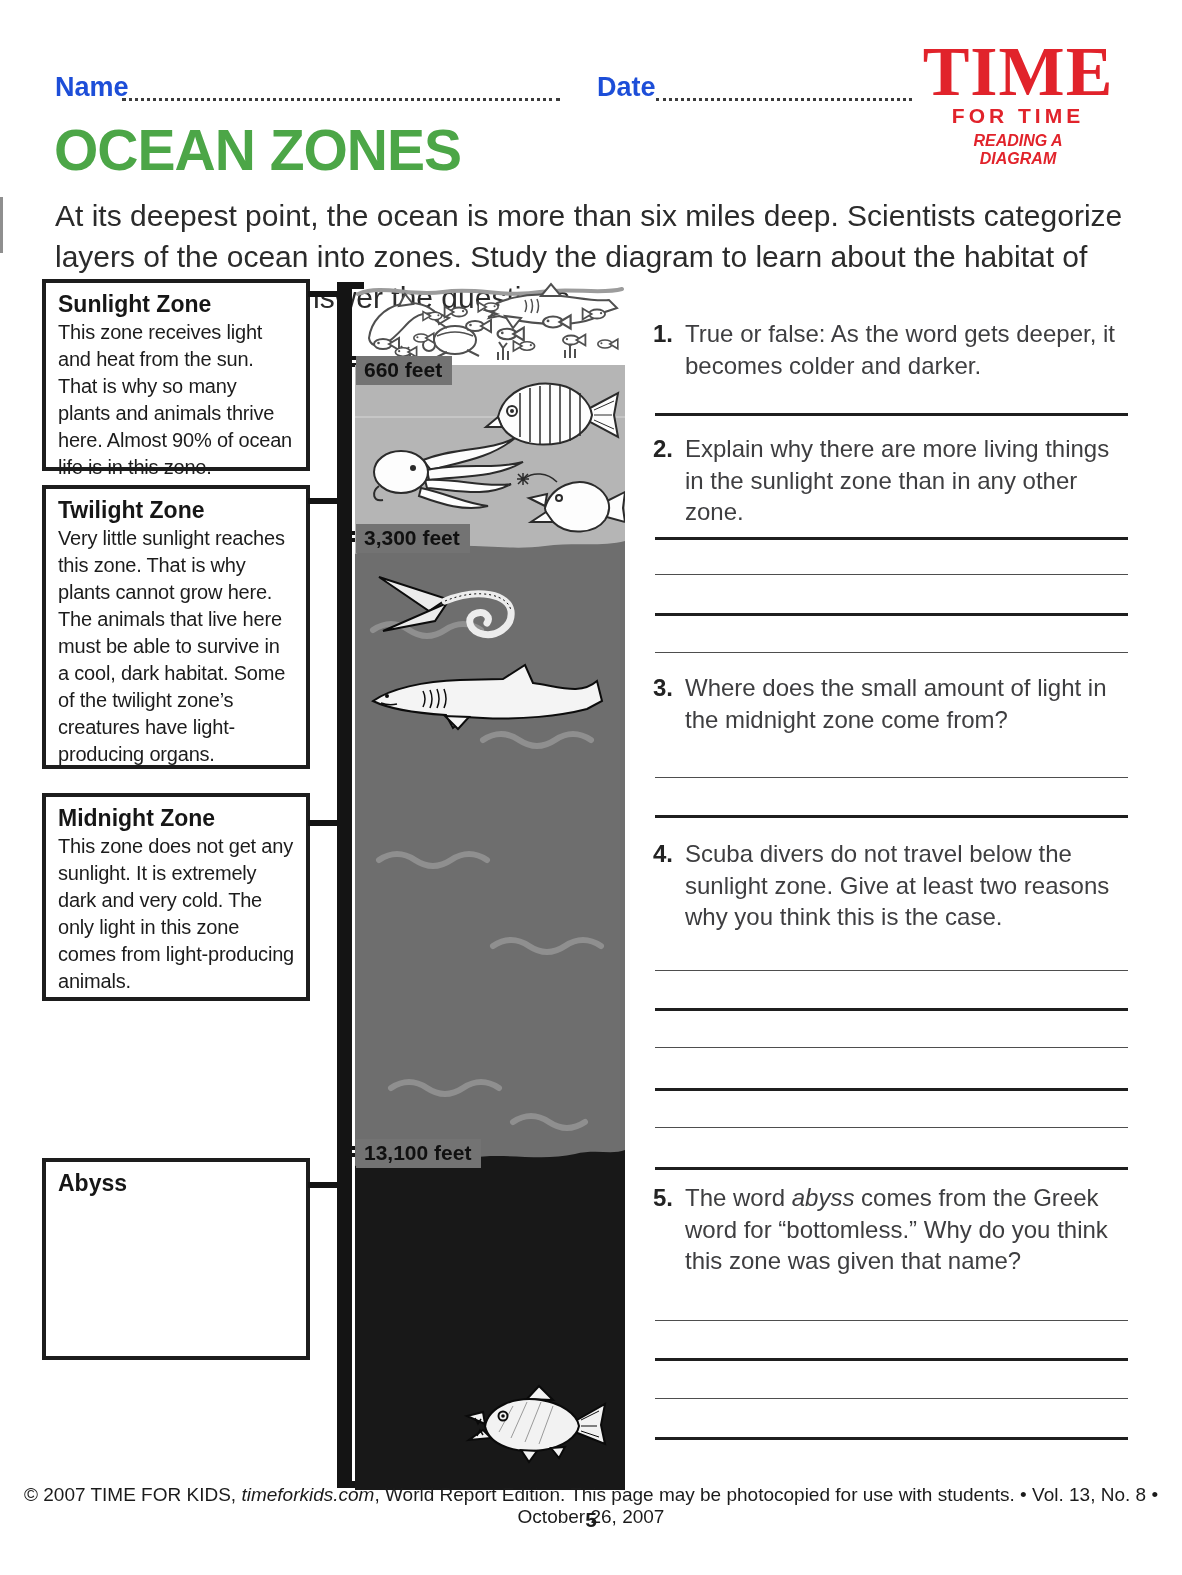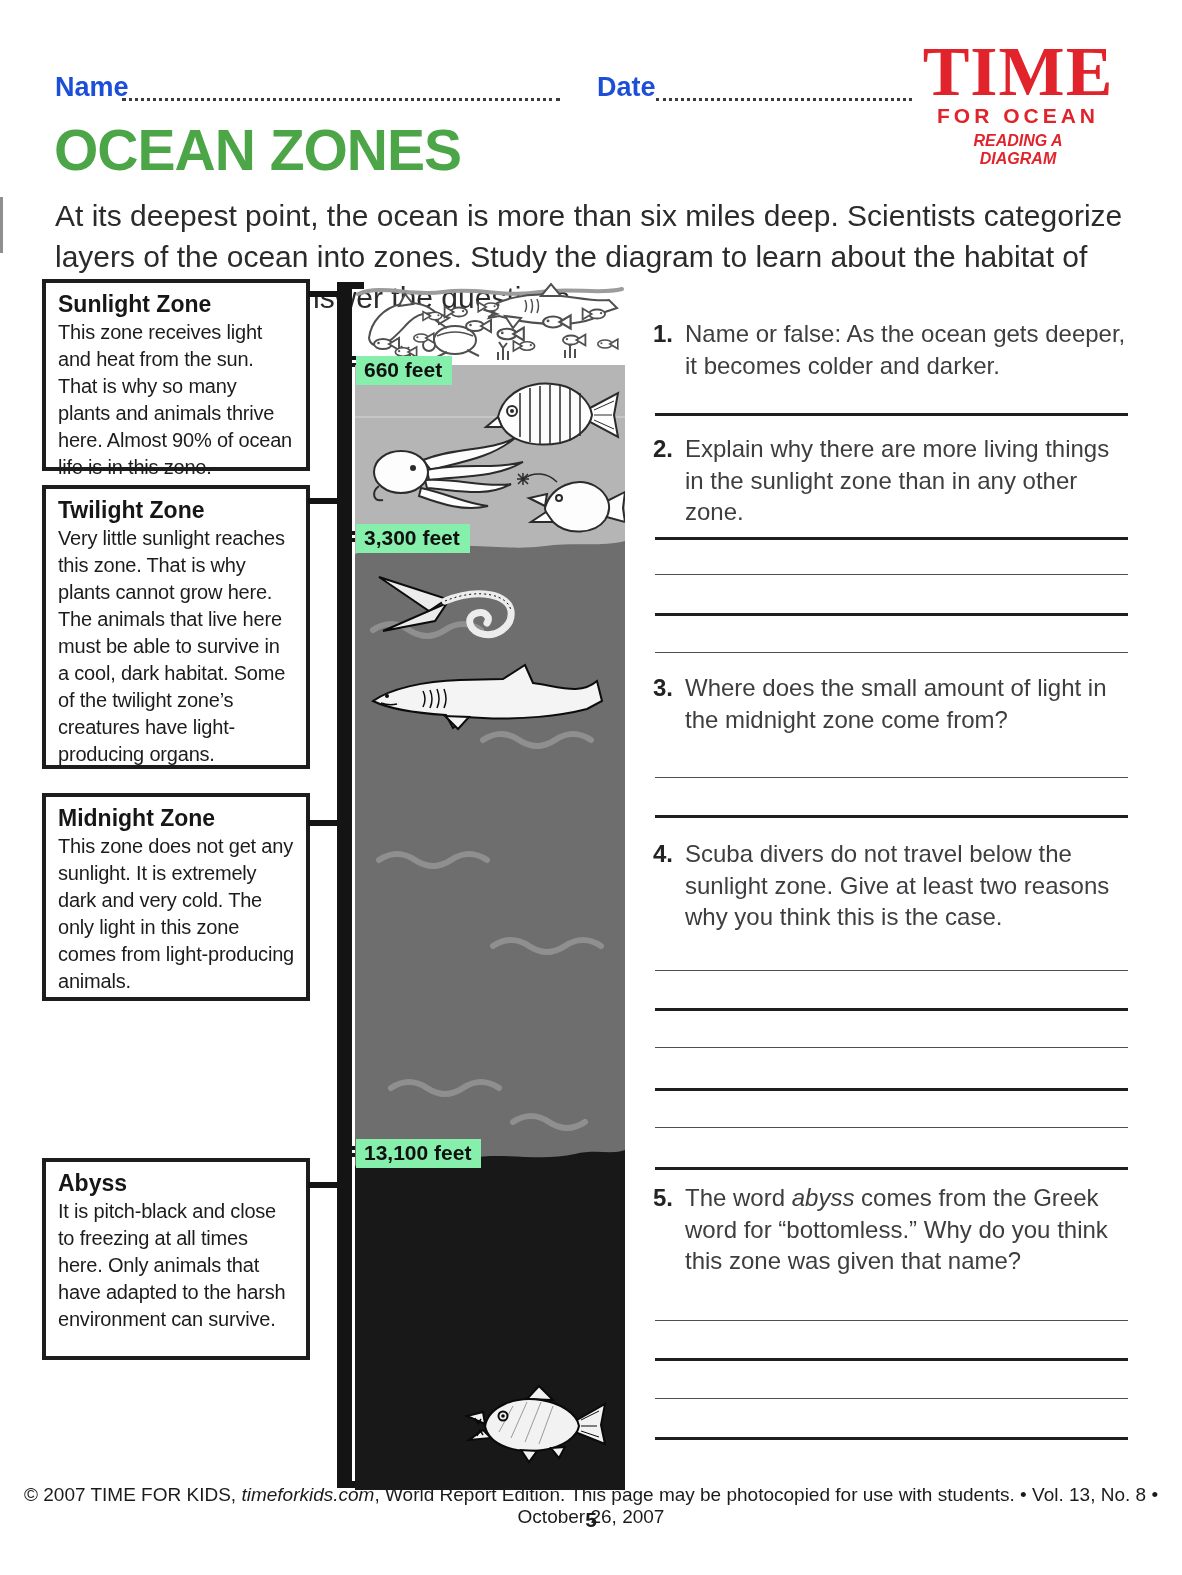--- a/index.html
+++ b/index.html
@@ -22,21 +22,21 @@
   .zonebox{position:absolute;left:42px;width:268px;border:4px solid #1d1d1d;background:#fff;padding:8px 12px 10px 12px;box-sizing:border-box;}
   .zonetitle{font-size:23px;font-weight:bold;line-height:1.2;color:#161616;}
   .zonebody{font-size:20px;line-height:1.35;letter-spacing:-0.2px;color:#1c1c1c;}
   
   .spine{left:337px;top:282px;width:15px;height:1206px;background:#141414;}
   .tickcap{left:337px;width:27px;height:7px;background:#141414;}
   .tick{left:339px;width:22px;height:4px;background:#141414;}
   .connector{width:31px;height:6px;background:#141414;left:308px;}
   
   .diagram{left:355px;top:282px;}
-  .depthlabel{background:#86efac;font-weight:bold;font-size:21px;color:#101010;padding:2px 10px 3px 8px;white-space:nowrap;}
+  .depthlabel{background:#737373;font-weight:bold;font-size:21px;color:#101010;padding:2px 10px 3px 8px;white-space:nowrap;}
   
   .question{display:flex;width:476px;left:653px;}
   .qnum{font-weight:bold;font-size:24px;color:#232323;width:32px;flex:none;line-height:1.32;}
   .qtext{font-size:24px;color:#3e3e40;line-height:1.32;}
   .ansline-thick{left:655px;width:473px;height:0;border-bottom:3px solid #1f1f1f;}
   .ansline-thin{left:655px;width:473px;height:0;border-bottom:1.5px solid #4e4e4e;}
   
   .footer{left:0;top:1484px;width:1182px;text-align:center;font-size:19px;color:#1b1b1b;}
   .pagenum{left:0;top:1508px;width:1182px;text-align:center;font-size:21px;font-weight:bold;color:#1b1b1b;}
   .artifact{left:0;top:197px;width:3px;height:56px;background:#8f8f8f;}
@@ -48,21 +48,21 @@
 
   <div class="abs artifact"></div>
 
   <div class="abs fieldlabel" style="left:55px;top:72px;">Name</div>
   <div class="abs dotline" style="left:122px;top:98px;width:438px;"></div>
   <div class="abs fieldlabel" style="left:597px;top:72px;">Date</div>
   <div class="abs dotline" style="left:656px;top:98px;width:256px;"></div>
 
   <div class="abs logo" style="left:915px;top:40px;">
     <div class="logo-time">TIME</div>
-    <div class="logo-forkids">FOR OCEAN</div>
+    <div class="logo-forkids">FOR TIME</div>
     <div class="logo-tag">
       <div>READING A</div>
       <div>DIAGRAM</div>
     </div>
   </div>
 
   <div class="abs title" style="left:54px;top:122px;">OCEAN ZONES</div>
   <div class="abs intro" style="left:55px;top:196px;">At its deepest point, the ocean is more than six miles deep. Scientists categorize layers of the ocean into zones. Study the diagram to learn about the habitat of each zone. Then answer the questions.</div>
 
   <div class="zonebox" style="top:279px;height:192px;">
@@ -72,21 +72,20 @@
   <div class="zonebox" style="top:485px;height:284px;">
     <div class="zonetitle">Twilight Zone</div>
     <div class="zonebody">Very little sunlight reaches this zone. That is why plants cannot grow here. The animals that live here must be able to survive in a cool, dark habitat. Some of the twilight zone’s creatures have light-producing organs.</div>
   </div>
   <div class="zonebox" style="top:793px;height:208px;">
     <div class="zonetitle">Midnight Zone</div>
     <div class="zonebody">This zone does not get any sunlight. It is extremely dark and very cold. The only light in this zone comes from light-producing animals.</div>
   </div>
   <div class="zonebox" style="top:1158px;height:202px;">
     <div class="zonetitle">Abyss</div>
-    <div class="zonebody">It is pitch-black and close to freezing at all times here. Only animals that have adapted to the harsh environment can survive.</div>
   </div>
 
   <div class="abs spine"></div>
   <div class="abs tickcap" style="top:282px;"></div>
   <div class="abs tick" style="top:356px;"></div>
   <div class="abs tick" style="top:363px;"></div>
   <div class="abs tick" style="top:531px;"></div>
   <div class="abs tick" style="top:538px;"></div>
   <div class="abs tick" style="top:1146px;"></div>
   <div class="abs tick" style="top:1153px;"></div>
@@ -237,21 +236,21 @@
       <path d="M18,24 L26,34 L32,23 Z"></path>
     </g>
   </svg>
 
   <div class="abs depthlabel" style="left:356px;top:356px;">660 feet</div>
   <div class="abs depthlabel" style="left:356px;top:524px;">3,300 feet</div>
   <div class="abs depthlabel" style="left:356px;top:1139px;">13,100 feet</div>
 
   <div class="abs question" style="top:318px;">
     <span class="qnum">1.</span>
-    <span class="qtext">Name or false: As the ocean gets deeper, it becomes colder and darker.</span>
+    <span class="qtext">True or false: As the word gets deeper, it becomes colder and darker.</span>
   </div>
   <div class="abs ansline-thick" style="top:413px;"></div>
 
   <div class="abs question" style="top:433px;">
     <span class="qnum">2.</span>
     <span class="qtext">Explain why there are more living things in the sunlight zone than in any other zone.</span>
   </div>
   <div class="abs ansline-thick" style="top:537px;"></div>
   <div class="abs ansline-thin" style="top:574px;"></div>
   <div class="abs ansline-thick" style="top:613px;"></div>

